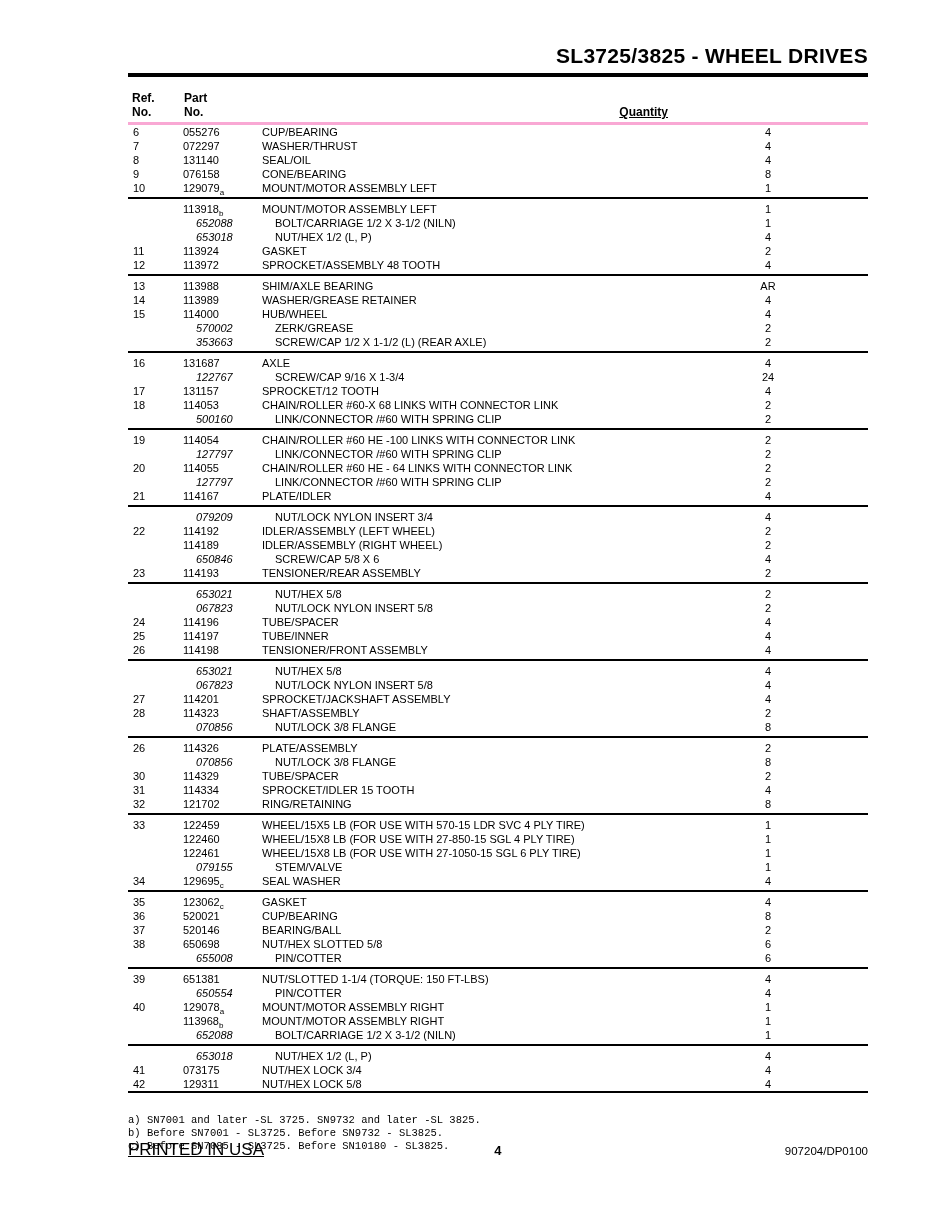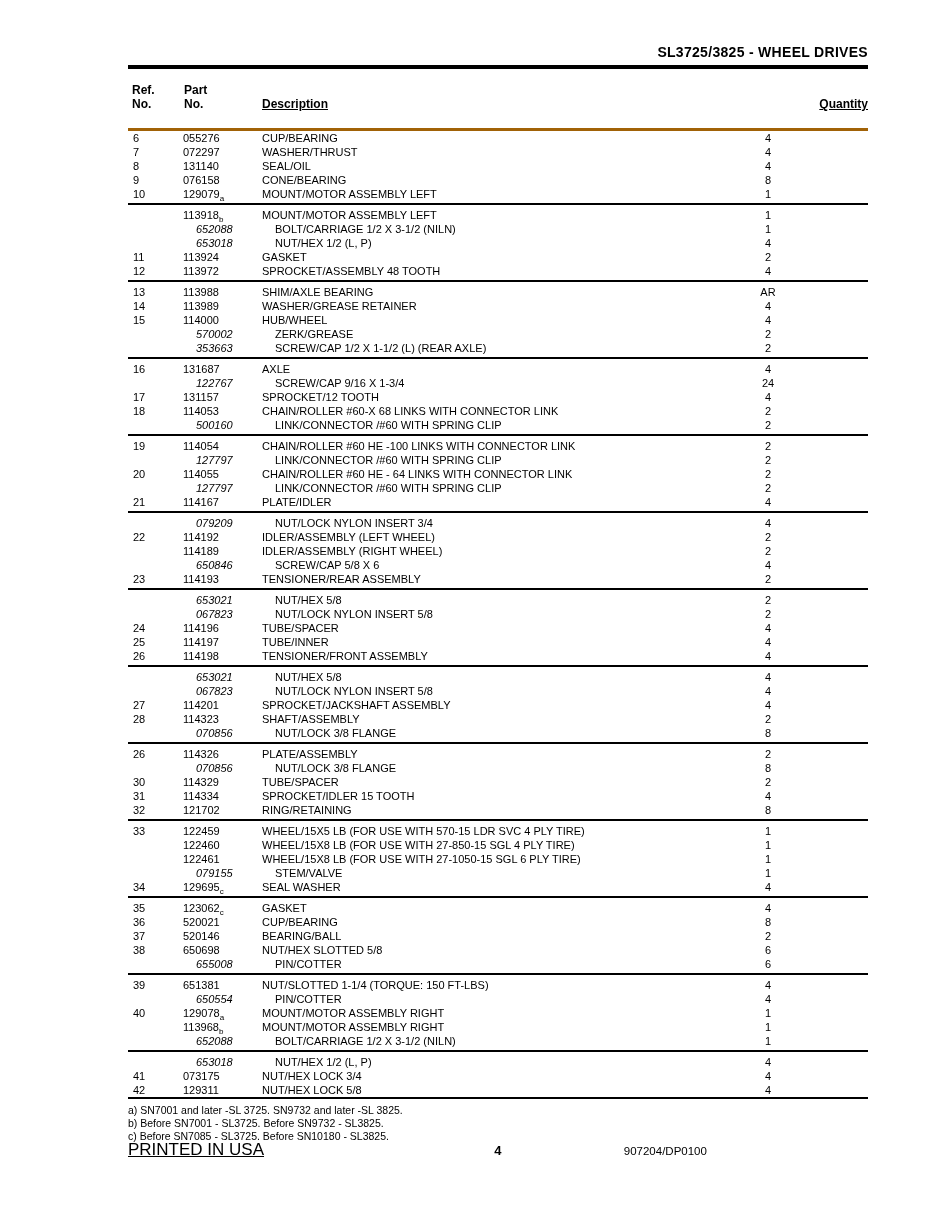--- a/index.html
+++ b/index.html
@@ -16,35 +16,35 @@
   }
   .content {
     position: absolute;
     left: 128px;
     right: 67px;
     top: 44px;
   }
   .doc-title {
     text-align: right;
     font-weight: bold;
-    font-size: 14px;
+    font-size: 21px;
     letter-spacing: 0.3px;
   }
   .title-rule {
     height: 4px;
     background: #000;
     margin-top: 5px;
   }
   
   .table-header {
     display: grid;
     grid-template-columns: 52px 82px 1fr 200px;
     margin-top: 14px;
-    padding-bottom: 17px;
-    border-bottom: 3px solid #a16207;
+    padding-bottom: 3px;
+    border-bottom: 3px solid #f9a8d4;
     font-weight: bold;
     font-size: 12px;
     line-height: 14px;
   }
   .table-header .hcol { padding-left: 4px; }
   .table-header .hdesc { align-self: end; text-decoration: underline; }
   .table-header .hqty  { align-self: end; text-align: right; text-decoration: underline; }
   
   .table-body { border-bottom: 2px solid #000; }
   .row {
@@ -64,56 +64,56 @@
     vertical-align: sub;
     line-height: 0;
   }
   .group-sep {
     height: 2px;
     background: #000;
     margin: 2px 0 3px 0;
   }
   
   .footnotes {
-    margin-top: 5px;
+    margin-top: 21px;
     font-size: 10.5px;
     line-height: 13px;
+    font-family: Liberation Mono, monospace;
   }
   
   .footer {
     position: absolute;
     left: 128px;
     right: 67px;
     top: 1140px;
     display: flex;
     align-items: baseline;
   }
   .footer .f-left  { width: 33%; font-size: 17px; text-decoration: underline; }
   .footer .f-center{ width: 34%; text-align: center; font-weight: bold; font-size: 13px; }
-  .footer .f-right { width: 33%; font-size: 11.5px; }
+  .footer .f-right { width: 33%; text-align: right; font-size: 11.5px; }
 </style>
 </head>
 <body>
 
 <div class="page">
   <div class="content">
 
     <div class="doc-title">SL3725/3825 - WHEEL DRIVES</div>
     <div class="title-rule"></div>
 
     <div class="table-header">
       <div class="hcol">
         <div>Ref.</div>
         <div>No.</div>
       </div>
       <div class="hcol">
         <div>Part</div>
         <div>No.</div>
       </div>
-      <div class="hdesc">Description</div>
       <div class="hqty">Quantity</div>
     </div>
 
     <div class="table-body">
         <div class="row">
           <div class="cell ref">6</div>
           <div class="cell part">055276</div>
           <div class="cell desc">CUP/BEARING</div>
           <div class="cell qty">4</div>
         </div>

